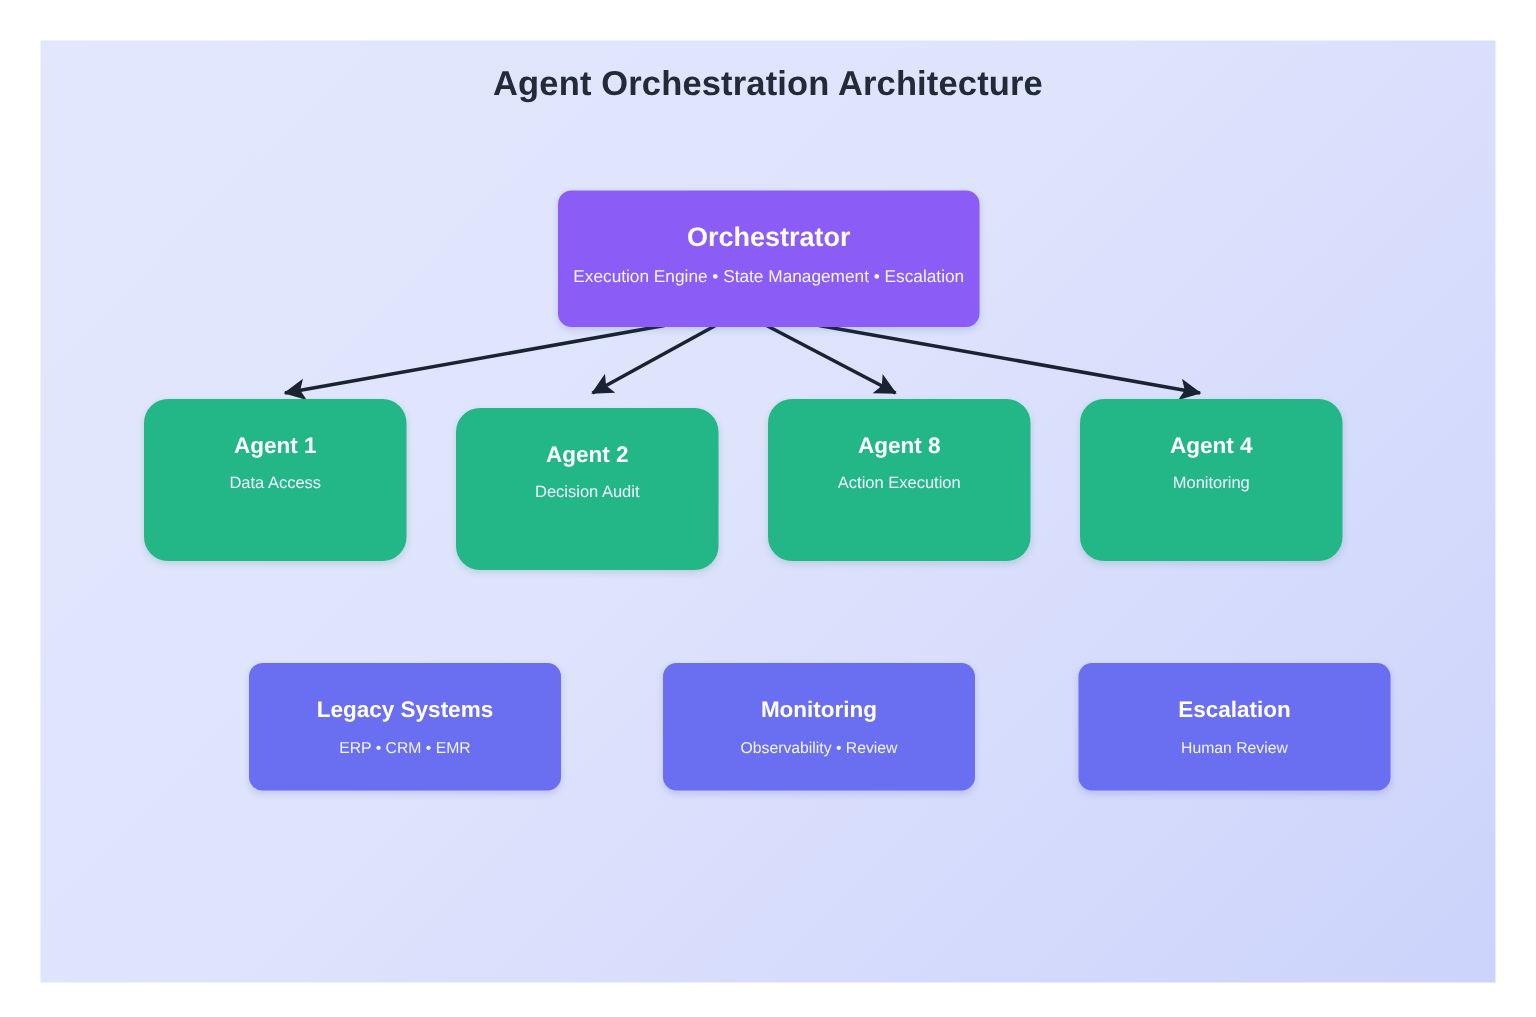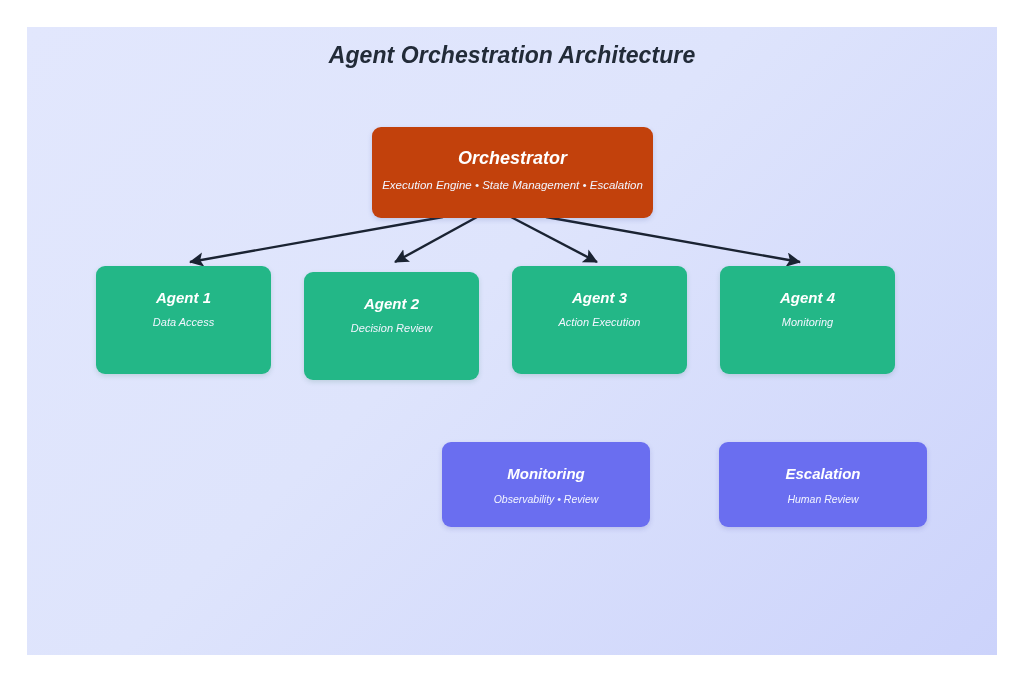--- a/index.html
+++ b/index.html
@@ -11,21 +11,20 @@
     width: 1024px;
     height: 678px;
     overflow: hidden;
     font-family: "Liberation Sans", sans-serif;
   }
 
   #stage {
     position: relative;
     width: 1024px;
     height: 480px;
-    font-style: italic;
   }
 
   
   #canvas {
     position: absolute;
     left: 27px;
     top: 27px;
     width: 970px;
     height: 628px;
     background: linear-gradient(135deg, #e2e7fd 0%, #dee4fc 45%, #ccd3fb 100%);
@@ -67,36 +66,37 @@
     font-weight: bold;
     line-height: 1.1;
   }
   .node .node-sub {
     line-height: 1.2;
     color: #f2f5ff;
   }
 
   
   .node.orchestrator {
-    background: #c2410c;
+    background: #8b5cf6;
     box-shadow: 0 2px 5px rgba(60, 80, 160, 0.20);
   }
   .node.orchestrator .node-title {
     font-size: 18px;
     margin-top: 22px;
   }
   .node.orchestrator .node-sub {
     font-size: 11.5px;
     margin-top: 10px;
   }
 
   
   .node.agent {
     background: #23b787;
     box-shadow: 0 2px 5px rgba(40, 110, 90, 0.18);
+    border-radius: 16px;
   }
   .node.agent .node-title {
     font-size: 15px;
     margin-top: 24px;
   }
   .node.agent .node-sub {
     font-size: 11px;
     margin-top: 9px;
     text-align: center;
   }
@@ -144,33 +144,37 @@
     <div class="node-sub">Execution Engine • State Management • Escalation</div>
   </div>
 
   <div class="node agent" style="left:96px; top:266px; width:175px; height:108px;">
     <div class="node-title">Agent 1</div>
     <div class="node-sub">Data Access</div>
   </div>
 
   <div class="node agent" style="left:304px; top:272px; width:175px; height:108px;">
     <div class="node-title">Agent 2</div>
-    <div class="node-sub">Decision Review</div>
+    <div class="node-sub">Decision Audit</div>
   </div>
 
   <div class="node agent" style="left:512px; top:266px; width:175px; height:108px;">
-    <div class="node-title">Agent 3</div>
+    <div class="node-title">Agent 8</div>
     <div class="node-sub">Action Execution</div>
   </div>
 
   <div class="node agent" style="left:720px; top:266px; width:175px; height:108px;">
     <div class="node-title">Agent 4</div>
     <div class="node-sub">Monitoring</div>
   </div>
 
+  <div class="node support" style="left:166px; top:442px; width:208px; height:85px;">
+    <div class="node-title">Legacy Systems</div>
+    <div class="node-sub">ERP • CRM • EMR</div>
+  </div>
 
   <div class="node support" style="left:442px; top:442px; width:208px; height:85px;">
     <div class="node-title">Monitoring</div>
     <div class="node-sub">Observability • Review</div>
   </div>
 
   <div class="node support" style="left:719px; top:442px; width:208px; height:85px;text-align:center;">
     <div class="node-title">Escalation</div>
     <div class="node-sub">Human Review</div>
   </div>

